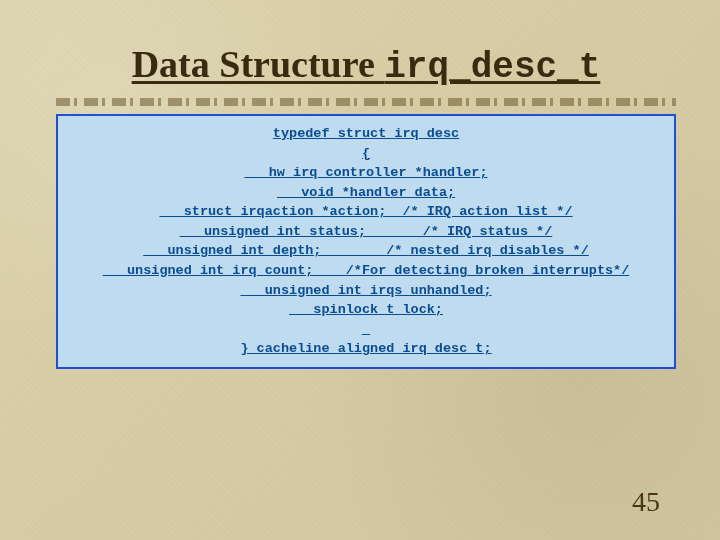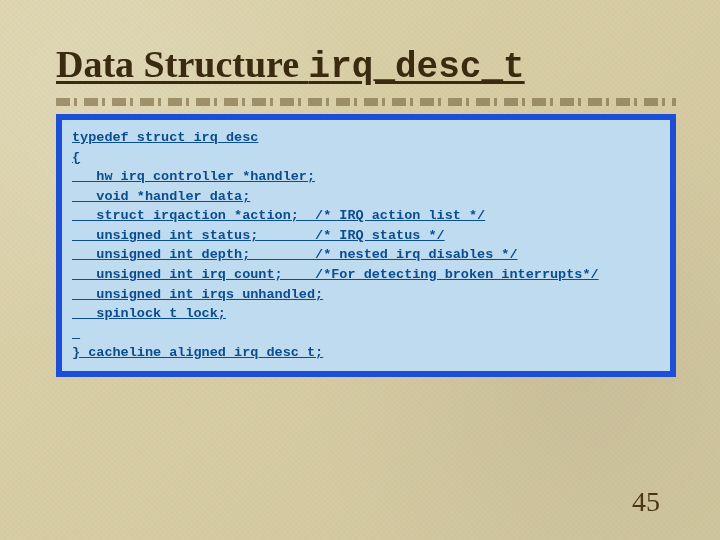--- a/index.html
+++ b/index.html
@@ -11,20 +11,21 @@
       radial-gradient(circle at 80% 70%, rgba(0,0,0,0.05) 0%, transparent 40%),
       linear-gradient(135deg, #dcd2aa 0%, #d6cba3 50%, #d0c69e 100%);
     position: relative;
     font-family: "Times New Roman", serif;
   }
   .page {
     position: absolute;
     top: 42px;
     left: 56px;
     width: 620px;
+    text-align: center;
   }
   .title {
     font-size: 38px;
     color: #3a2a10;
     text-decoration: underline;
     text-decoration-color: #3a2a10;
     text-underline-offset: 4px;
     margin-bottom: 10px;
     white-space: nowrap;
   }
@@ -40,21 +41,21 @@
       to right,
       #6b5a30 0px, #6b5a30 14px,
       transparent 14px, transparent 18px,
       #6b5a30 18px, #6b5a30 21px,
       transparent 21px, transparent 28px
     );
     opacity: 0.55;
   }
   .codebox {
     background: #bedbf0;
-    border: 6px solid #1d4ed8;
+    border: 2px solid #1d4ed8;
     padding: 8px 10px 8px 10px;
     font-family: "Courier New", monospace;
     font-size: 13.5px;
     line-height: 1.45;
     color: #0b4d8f;
     font-weight: bold;
     white-space: pre;
     text-decoration: underline;
     text-decoration-color: #0b4d8f;
   }

